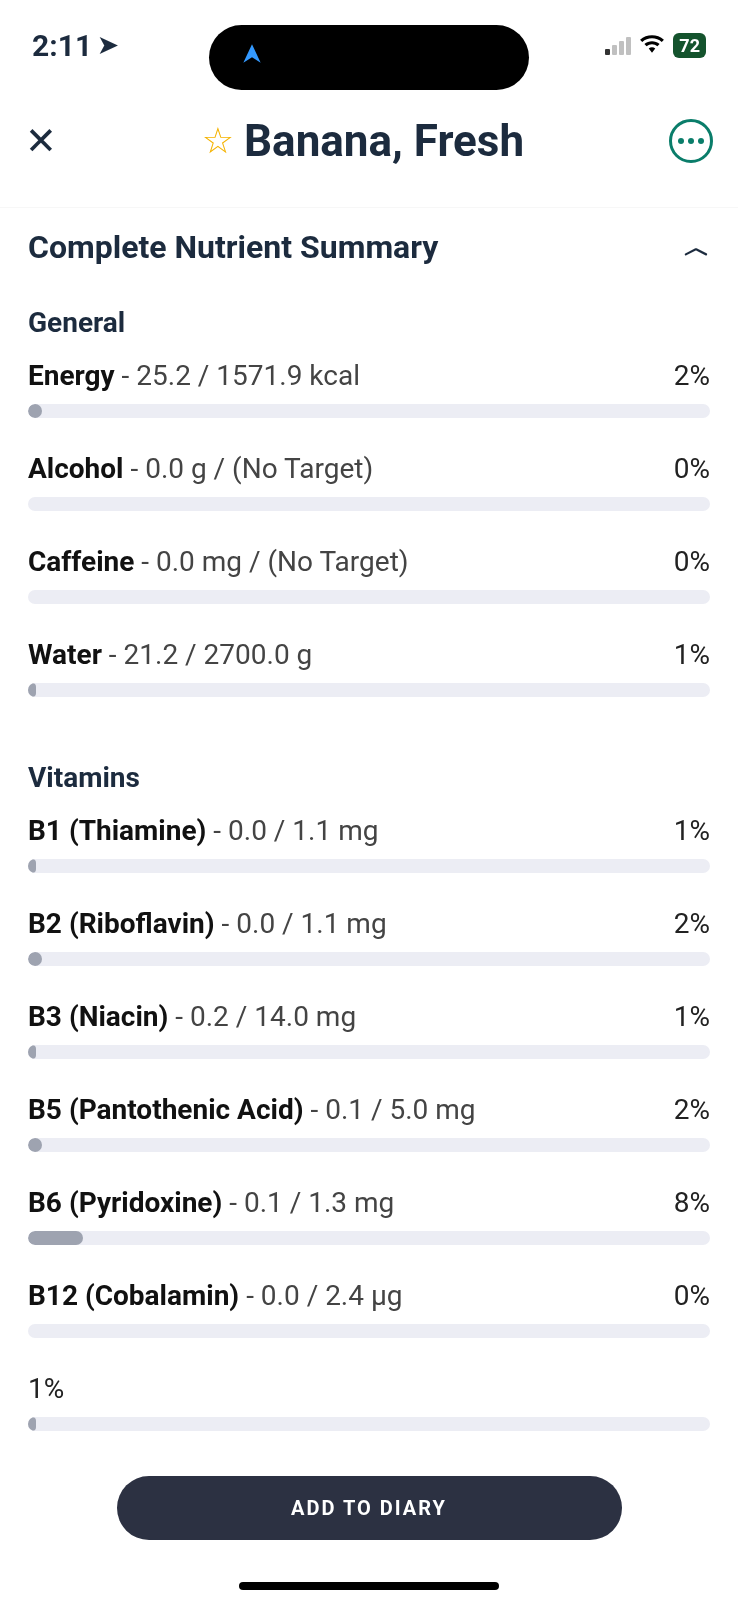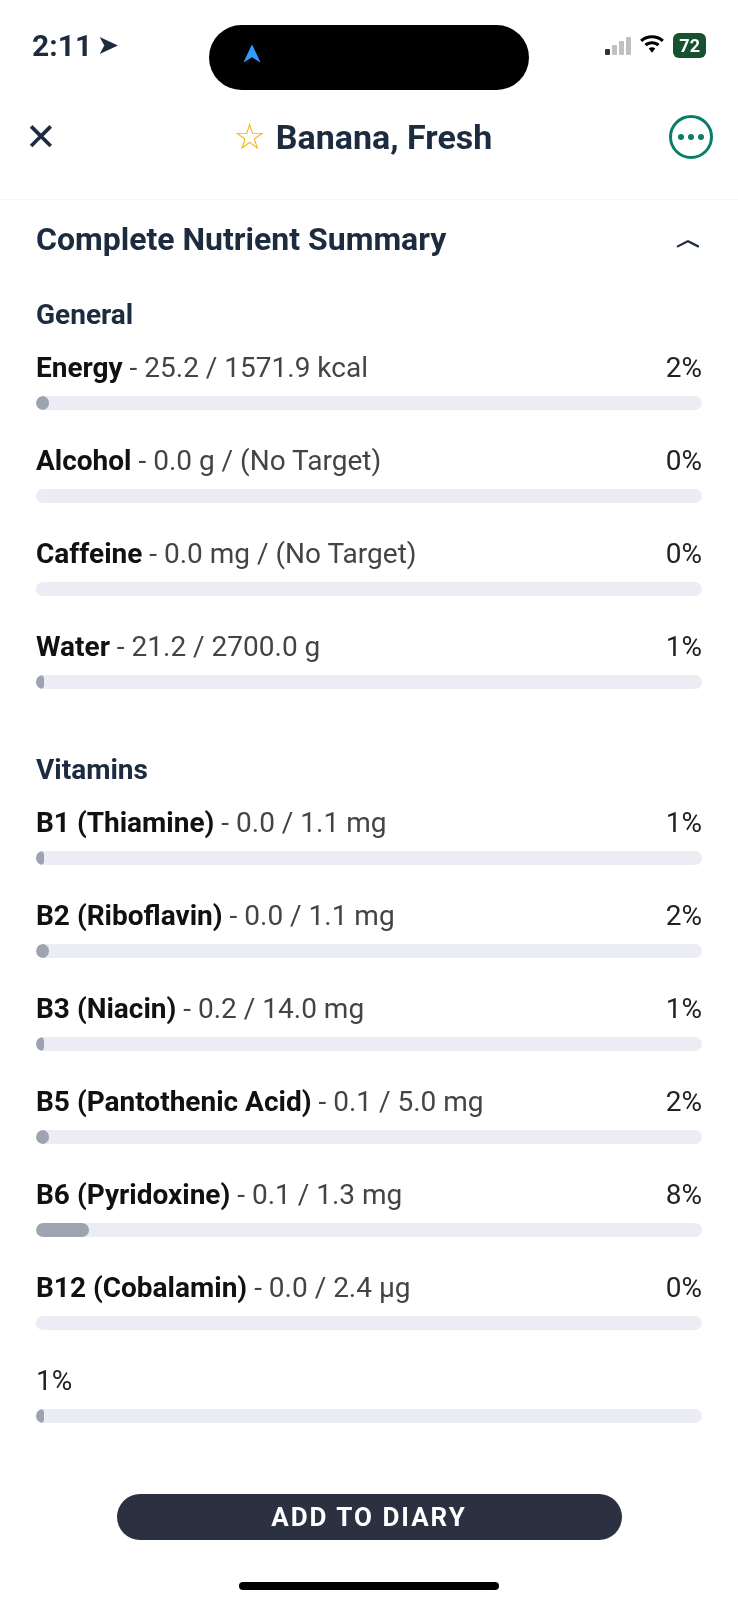--- a/index.html
+++ b/index.html
@@ -58,30 +58,30 @@
   .header {
     display: flex;
     align-items: center;
     justify-content: space-between;
     padding: 25px 25px 40px;
     border-bottom: 1px solid rgba(0,0,0,0.03);
   }
   .close-x { font-size: 38px; font-weight: 400; }
   .title-wrap { display: flex; align-items: center; gap: 10px; }
   .star { font-size: 36px; color: #f5b301; }
-  .title { font-size: 34px; font-weight: 700; color: #1c2b3e; }
+  .title { font-size: 44px; font-weight: 700; color: #1c2b3e; }
   .more-btn {
     width: 44px; height: 44px; border: 3px solid #0a7d6a; border-radius: 50%;
     display: flex; align-items: center; justify-content: center;
   }
   .more-dots { display: flex; gap: 4px; }
   .more-dots span { width: 6px; height: 6px; background: #0a7d6a; border-radius: 50%; }
 
   .section {
-    padding: 0 36px;
+    padding: 0 28px;
   }
   .summary-head {
     display: flex; justify-content: space-between; align-items: center;
     padding-top: 20px; padding-bottom: 40px;
   }
   .summary-title { font-size: 32px; font-weight: 700; color: #1c2b3e; }
   .chev { font-size: 26px; font-weight: 700; }
 
   .group-title { font-size: 28px; font-weight: 700; color: #1c2b3e; margin-bottom: 20px; }
 
@@ -94,25 +94,25 @@
   .bar { width: 100%; height: 14px; background: #ecedf4; border-radius: 8px; overflow: hidden; }
   .bar-fill { height: 100%; background: #9ea3b0; border-radius: 8px; }
 
   .bottom-cta {
     position: absolute;
     left: 0; right: 0;
     bottom: 60px;
     display: flex; justify-content: center;
   }
   .cta-btn {
-    width: 505px; height: 46px;
+    width: 505px; height: 64px;
     background: #2c3142; color: #fff;
     border-radius: 40px;
     display: flex; align-items: center; justify-content: center;
-    font-size: 26px; font-weight: 700; letter-spacing: 2px;
+    font-size: 20px; font-weight: 700; letter-spacing: 2px;
   }
   .home-indicator {
     position: absolute;
     bottom: 10px; left: 50%; transform: translateX(-50%);
     width: 260px; height: 8px; background: #000; border-radius: 5px;
   }
 </style>
 </head>
 <body>
 

